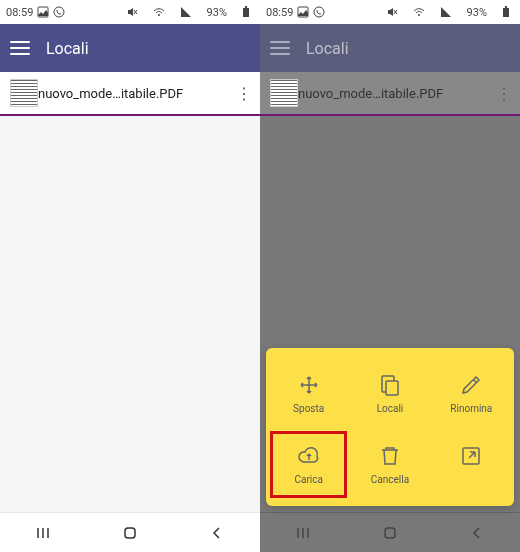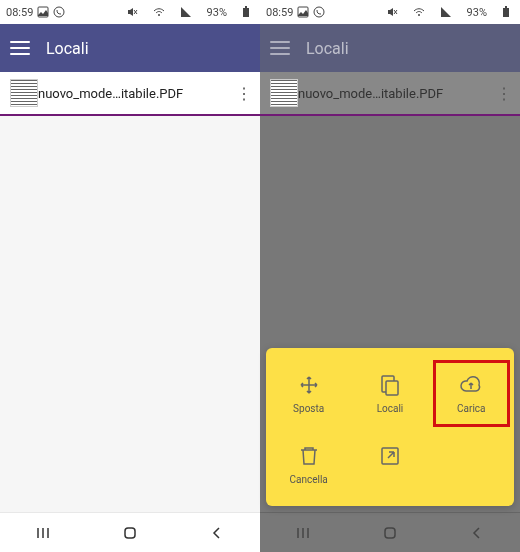--- a/index.html
+++ b/index.html
@@ -261,20 +261,26 @@
       </div>
 
       <div class="action">
         <svg class="act-ico" viewBox="0 0 24 24" fill="none" stroke="currentColor" stroke-width="1.5">
             <rect x="8" y="8" width="12" height="14" rx="1"></rect>
             <path d="M16 8V4a1 1 0 0 0-1-1H5a1 1 0 0 0-1 1v14a1 1 0 0 0 1 1h3"></path>
           </svg>
         <span>Locali</span>
       </div>
 
+      <div class="action">
+        <svg class="act-ico" viewBox="0 0 24 24" fill="none" stroke="currentColor" stroke-width="1.5">
+            <path d="M4 20l4-1L20 7l-3-3L5 16l-1 4zM14 6l3 3"></path>
+          </svg>
+        <span>Rinomina</span>
+      </div>
 
 
 
       <div class="action hl">
         <svg class="act-ico" viewBox="0 0 24 24" fill="none" stroke="currentColor" stroke-width="1.5">
             <path d="M7 18a5 5 0 1 1 1-9.9A6 6 0 0 1 20 12a4 4 0 0 1-3 6H7z"></path>
             <path d="M12 10v6M12 10l-2 2M12 10l2 2"></path>
           </svg>
         <span>Carica</span>
       </div>

